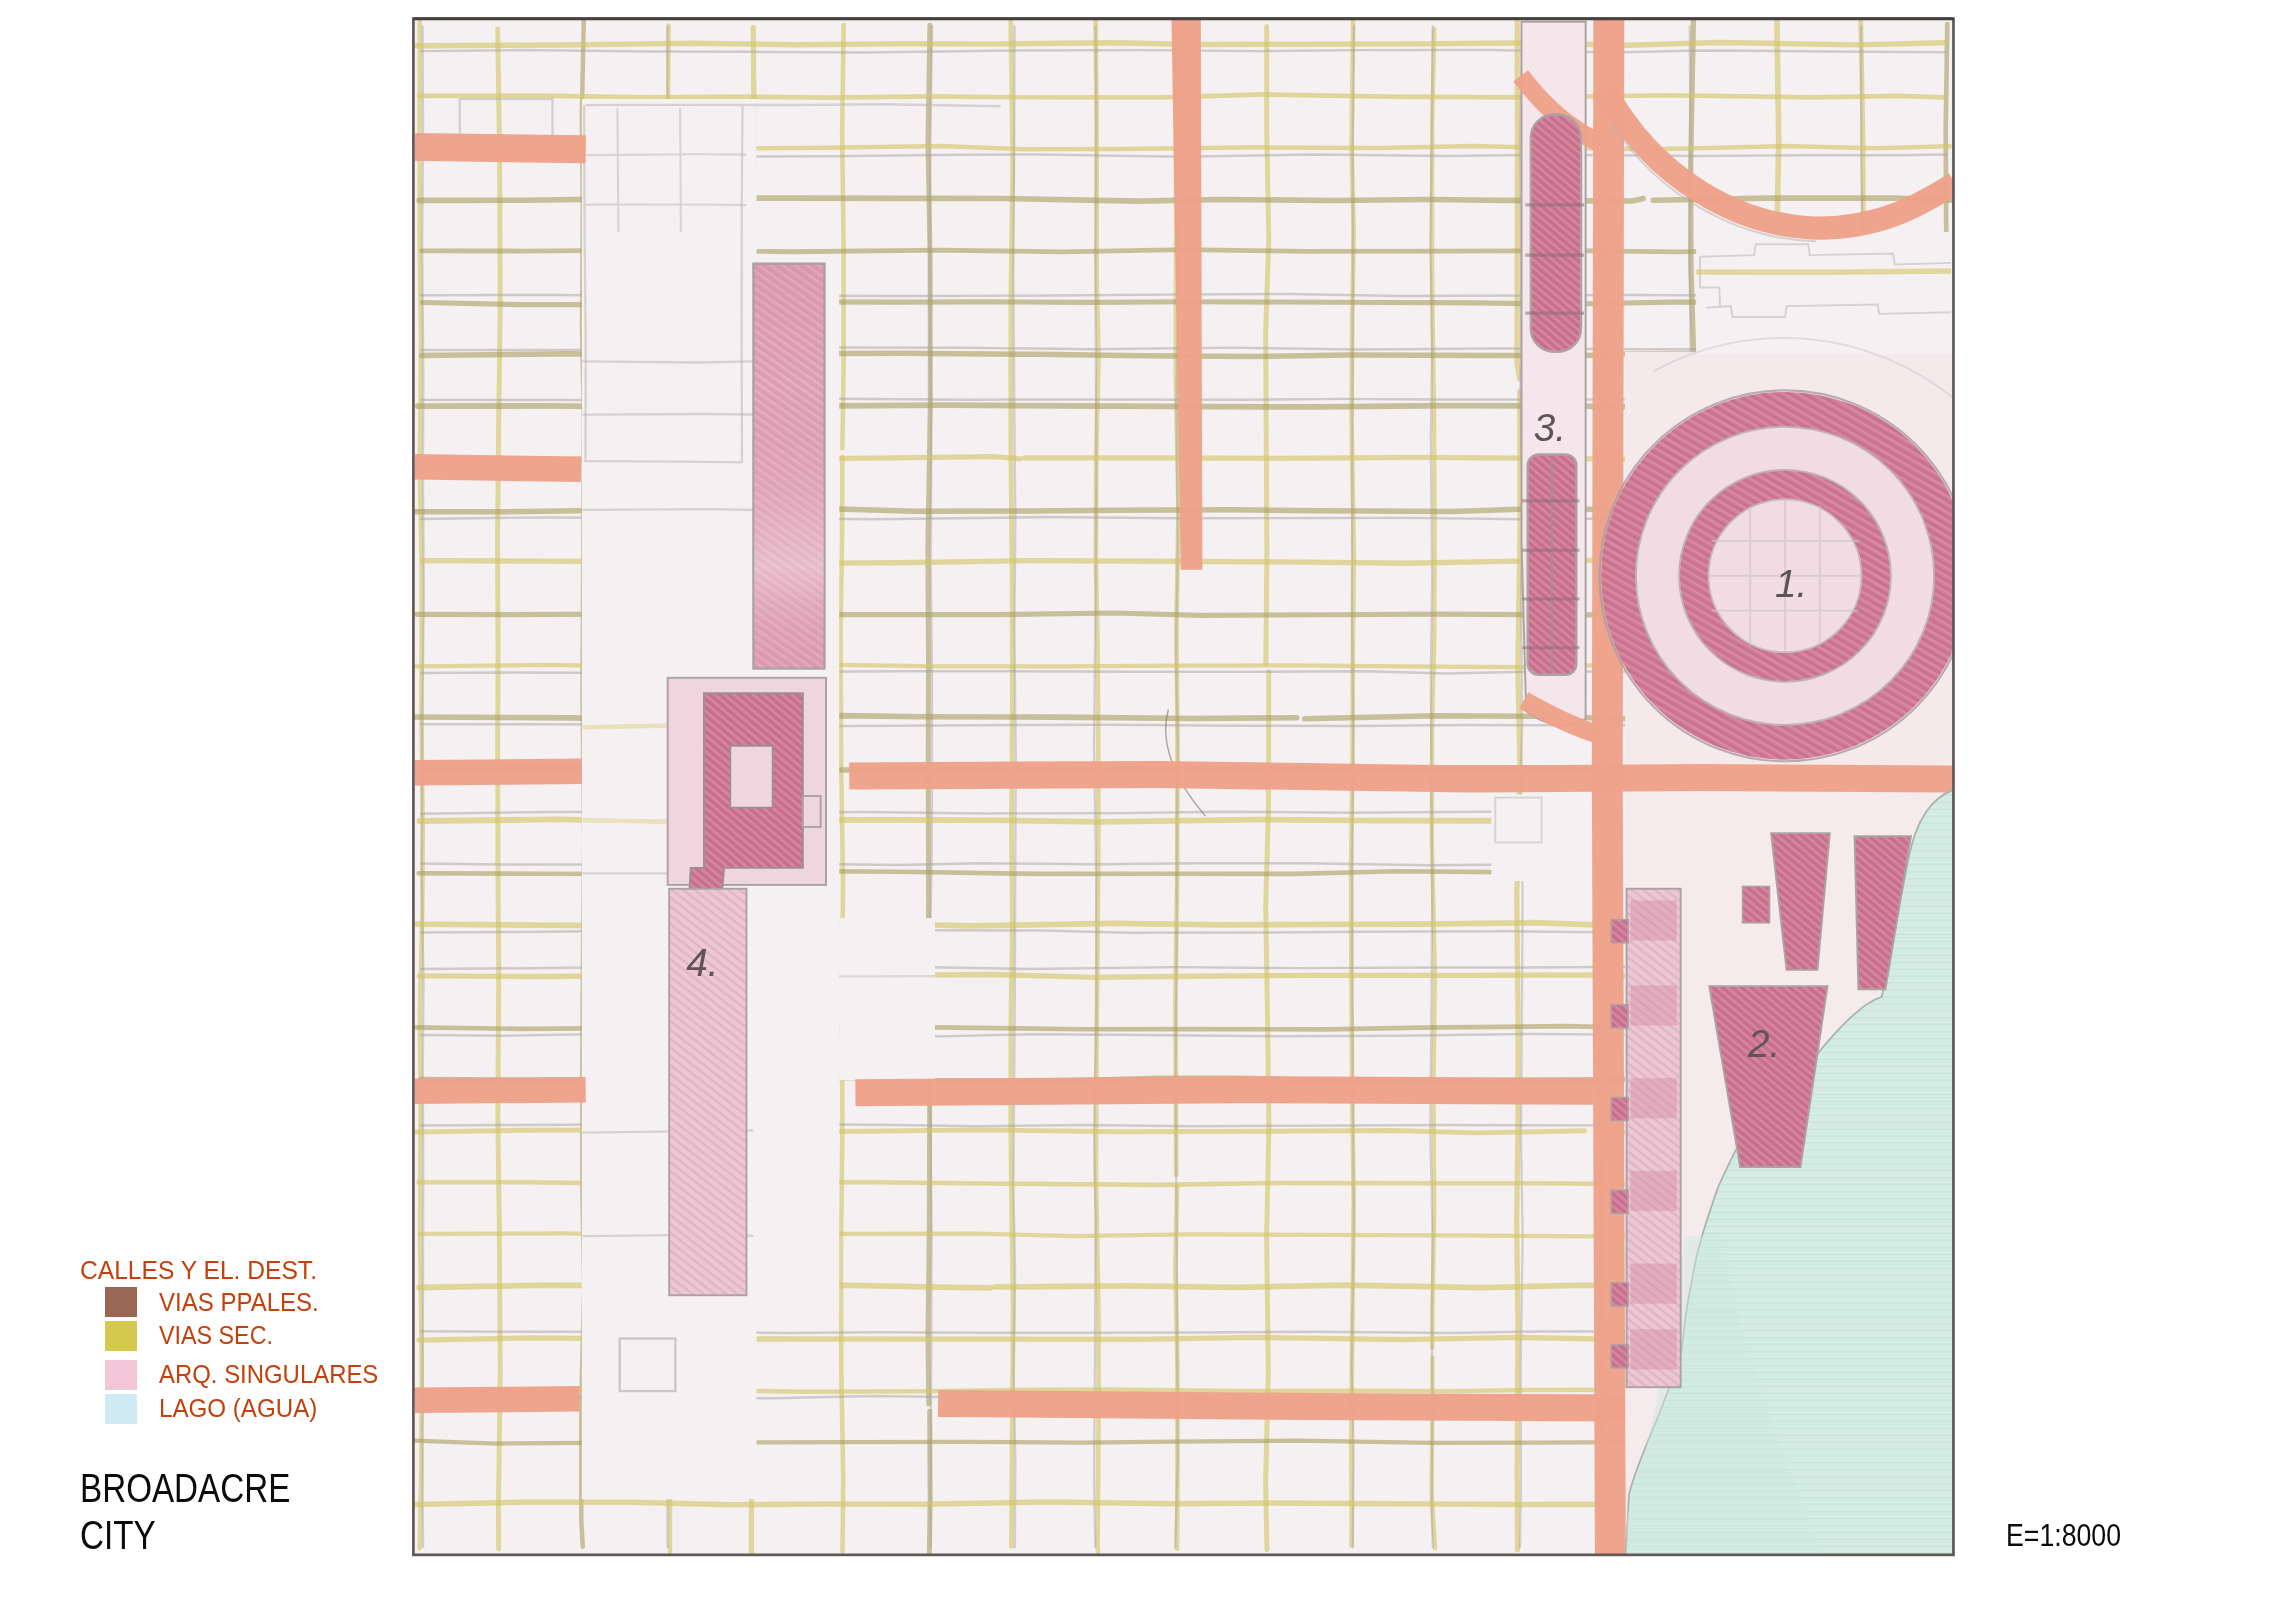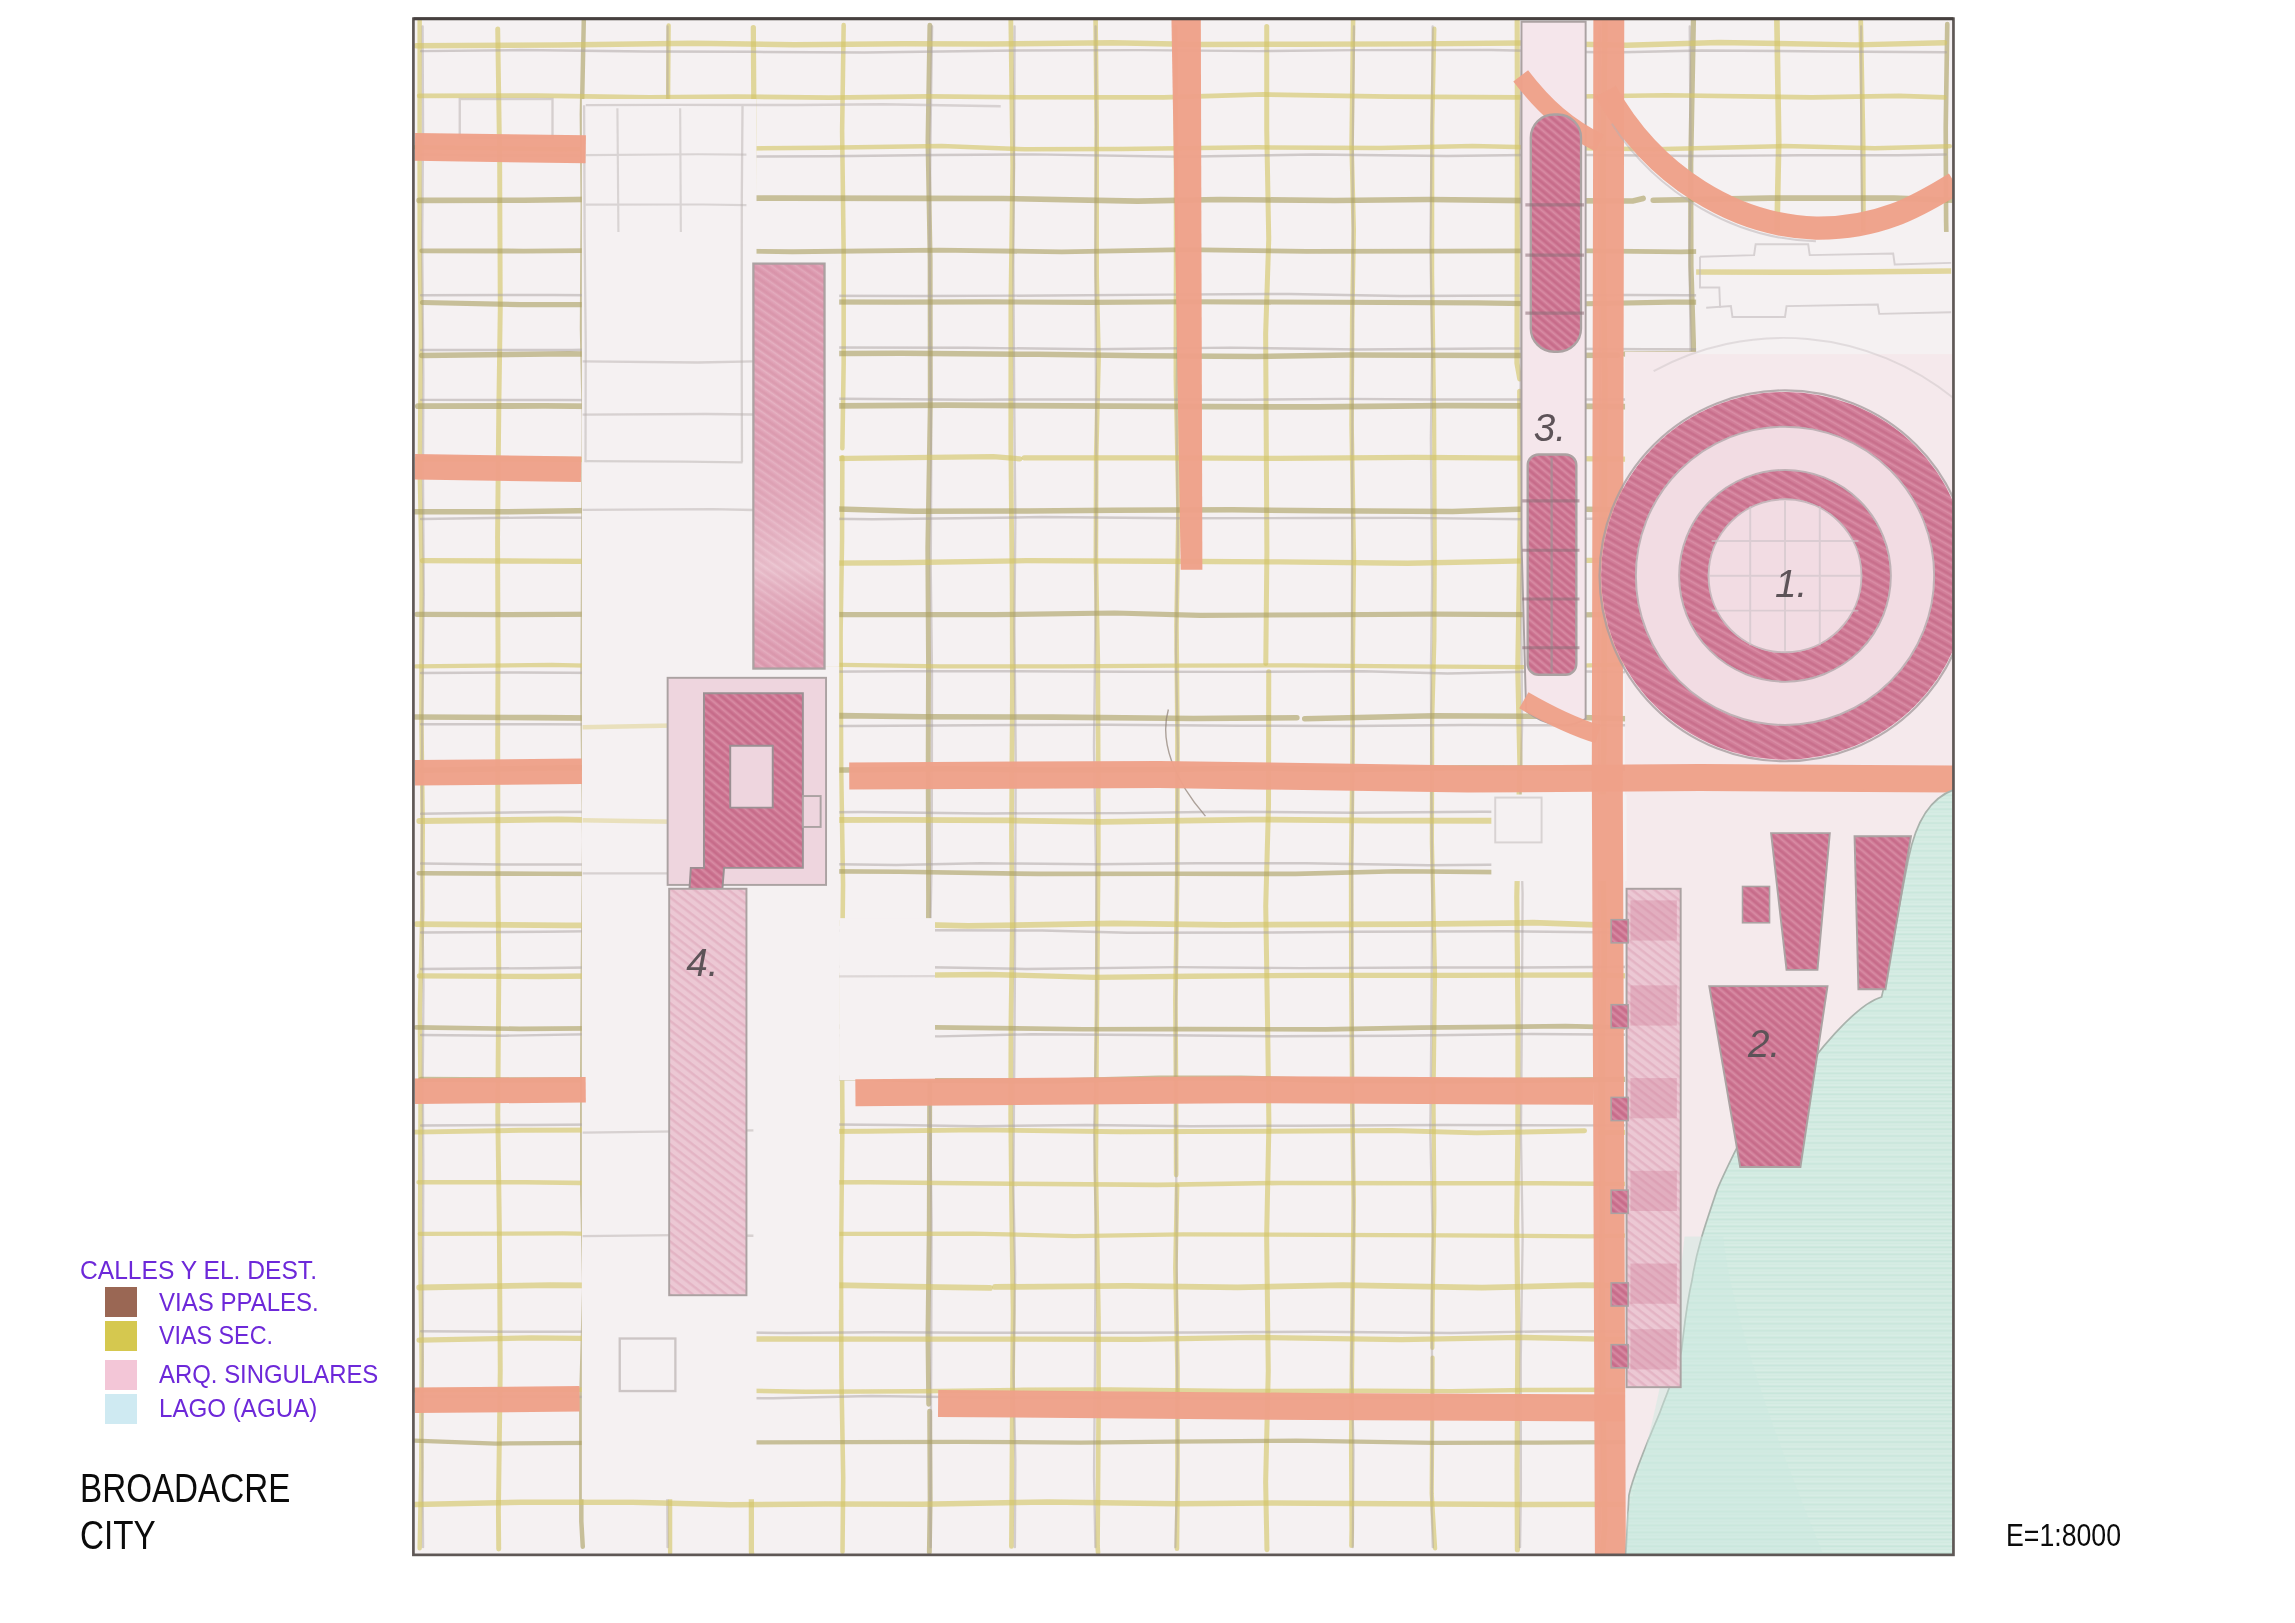--- a/index.html
+++ b/index.html
@@ -1,17 +1,17 @@
 <!DOCTYPE html>
 <html style="font-size:12.4px"><head>
 <meta charset="utf-8">
 <style>
 html,body{margin:0;padding:0;background:#ffffff;}
 .page{position:relative;width:2295px;height:1623px;overflow:hidden;font-family:"Liberation Sans",sans-serif;}
-.legend{position:absolute;left:80px;top:1257px;color:#6d28d9;}
+.legend{position:absolute;left:80px;top:1257px;color:#c2410c;}
 .legend .hdr{font-size:26px;line-height:1;transform:scaleX(0.946);transform-origin:0 0;white-space:nowrap;}
 .sw{position:absolute;width:32px;height:30px;}
 .lbl{position:absolute;left:79px;font-size:26px;line-height:1;white-space:nowrap;transform-origin:0 0;}
 .t1{position:absolute;left:80px;top:1468px;font-size:41px;line-height:1;color:#0b0b0b;transform:scaleX(0.81);transform-origin:0 0;}
 .t2{position:absolute;left:80px;top:1515px;font-size:41px;line-height:1;color:#0b0b0b;transform:scaleX(0.81);transform-origin:0 0;}
 .scale{position:absolute;left:2006px;top:1519px;font-size:32px;line-height:1;color:#0b0b0b;transform:scaleX(0.834);transform-origin:0 0;}
 </style>
 </head>
 <body>
 <div class="page">

